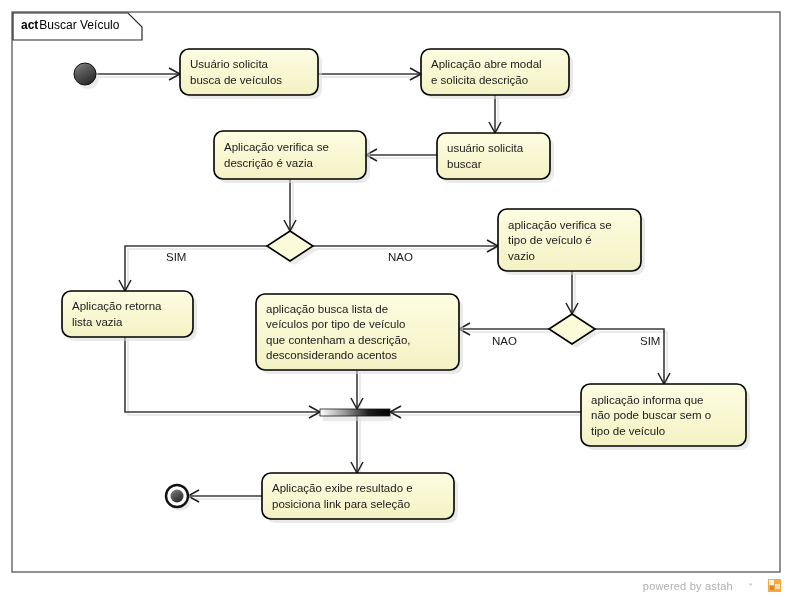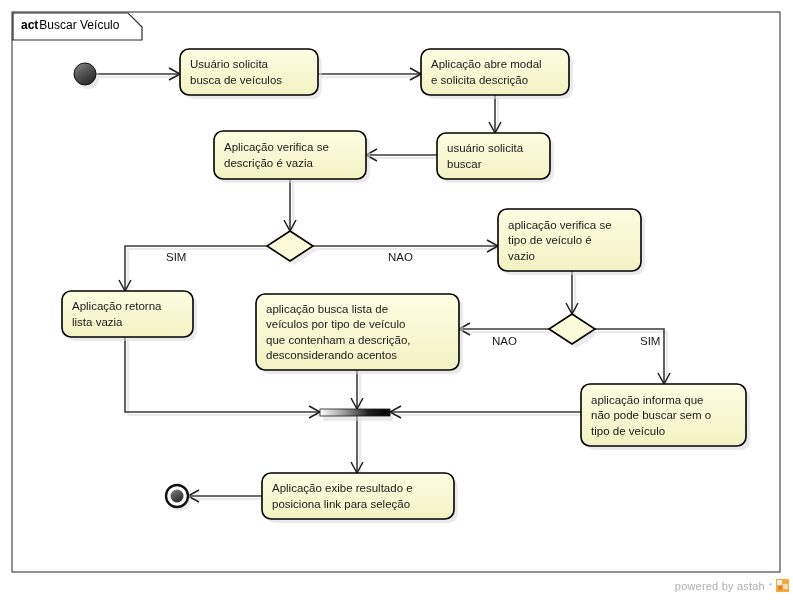--- a/index.html
+++ b/index.html
@@ -4,21 +4,21 @@
 <style>
   html,body{margin:0;padding:0;background:#ffffff;}
   body{width:793px;height:600px;overflow:hidden;
        font-family:"Liberation Sans","DejaVu Sans",sans-serif;}
   #stage{position:relative;width:793px;height:600px;background:#ffffff;}
   svg{display:block;}
   .node-text{font-family:"Liberation Sans","DejaVu Sans",sans-serif;font-size:11.5px;fill:#1a1a1a;}
   .guard-text{font-family:"Liberation Sans","DejaVu Sans",sans-serif;font-size:11.5px;fill:#1a1a1a;}
   .frame-title{font-family:"Liberation Sans","DejaVu Sans",sans-serif;font-size:12px;fill:#000000;}
   .frame-title .kw{font-weight:bold;}
-  .credit{position:absolute;right:4px;bottom:8px;display:flex;align-items:center;gap:4px;}
+  .credit{position:absolute;right:12px;bottom:8px;display:flex;align-items:center;gap:16px;}
   .credit-text{font-family:"Liberation Sans","DejaVu Sans",sans-serif;font-size:11px;color:#b0b0b0;letter-spacing:.2px;}
   .credit-star{font-size:8px;color:#b0b0b0;vertical-align:super;}
   .astah-logo{width:13px;height:13px;position:relative;display:inline-block;}
   .astah-logo i{position:absolute;display:block;}
   .astah-logo .a1{left:0;top:0;width:13px;height:13px;background:#f5a93f;}
   .astah-logo .a2{left:1px;top:1px;width:5px;height:5px;background:#ffffff;opacity:.85;}
   .astah-logo .a3{left:7px;top:5px;width:5px;height:5px;background:#ffffff;opacity:.6;}
   .astah-logo .a4{left:2px;top:7px;width:4px;height:4px;background:#d8852a;}
 </style>
 </head>

